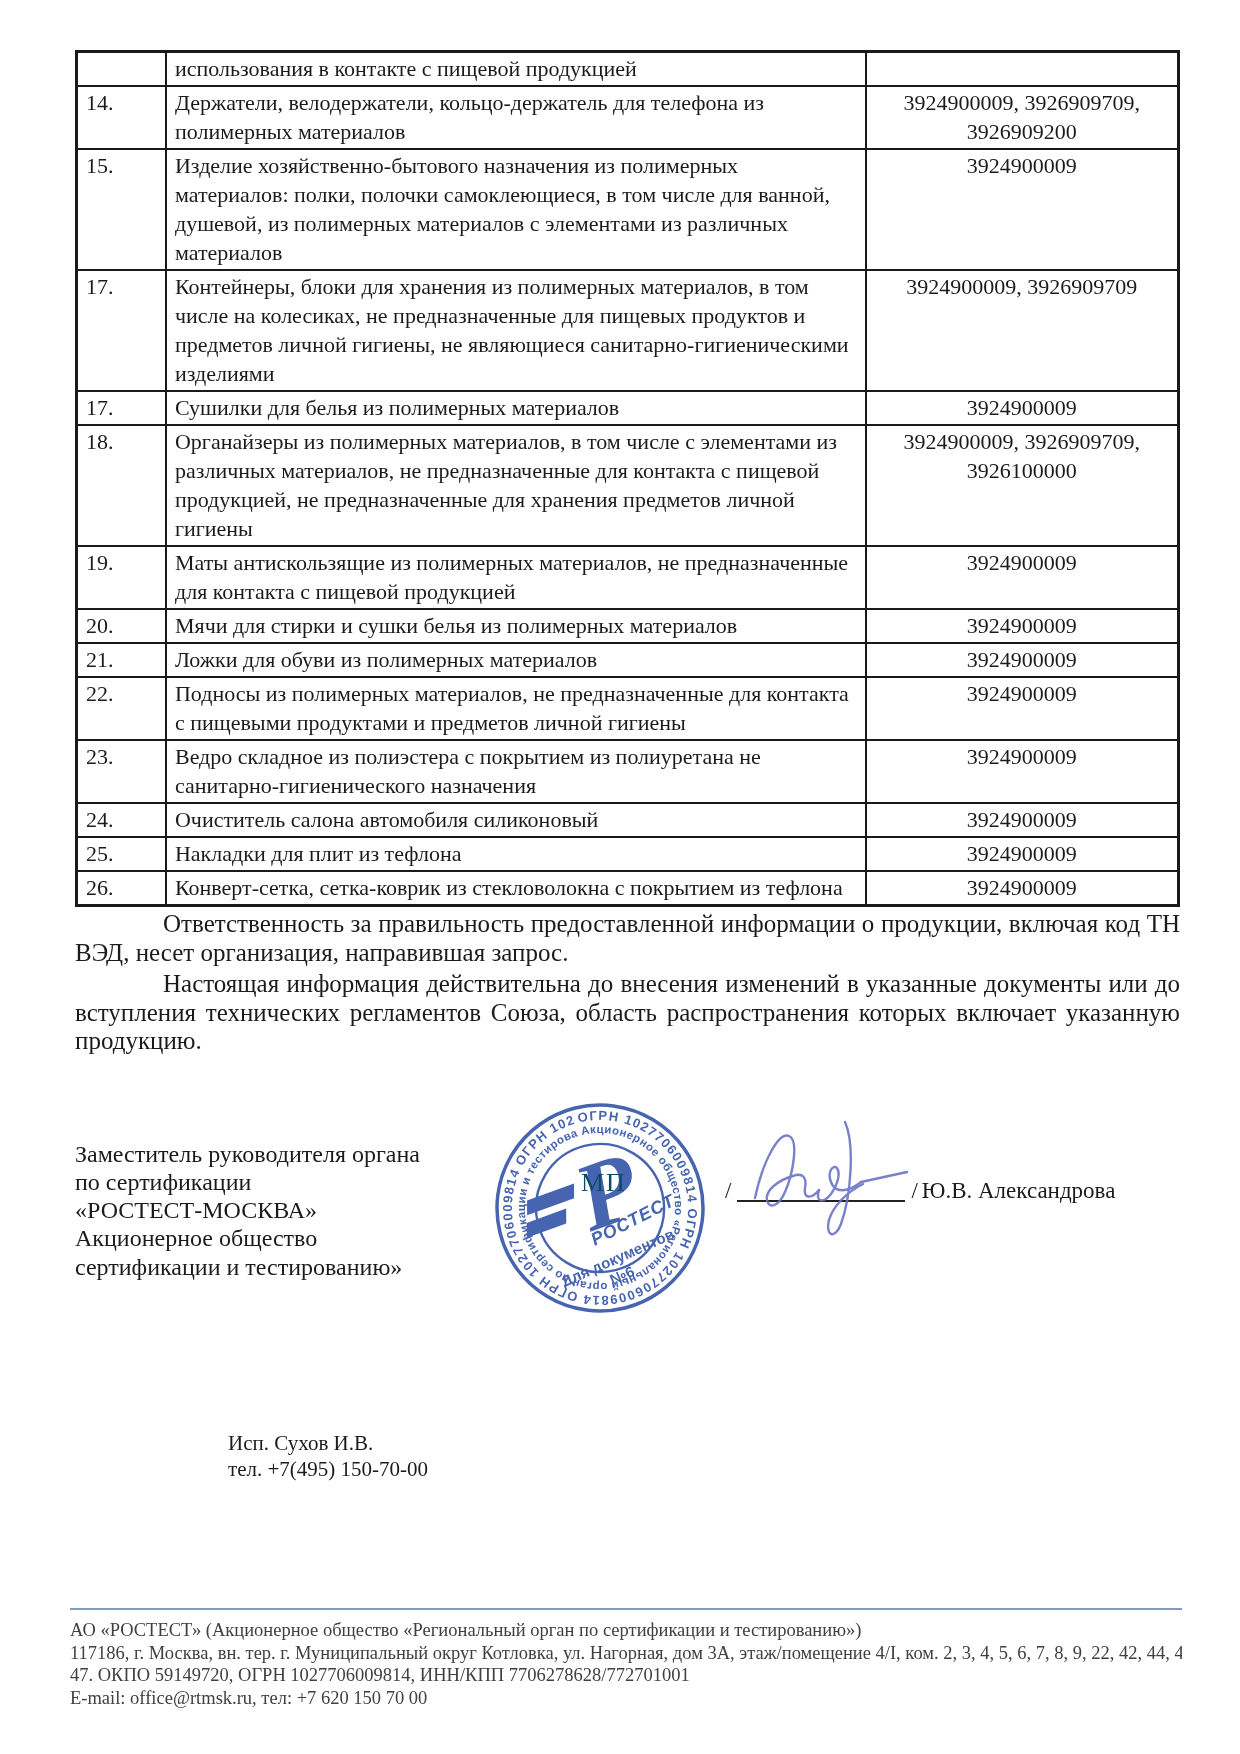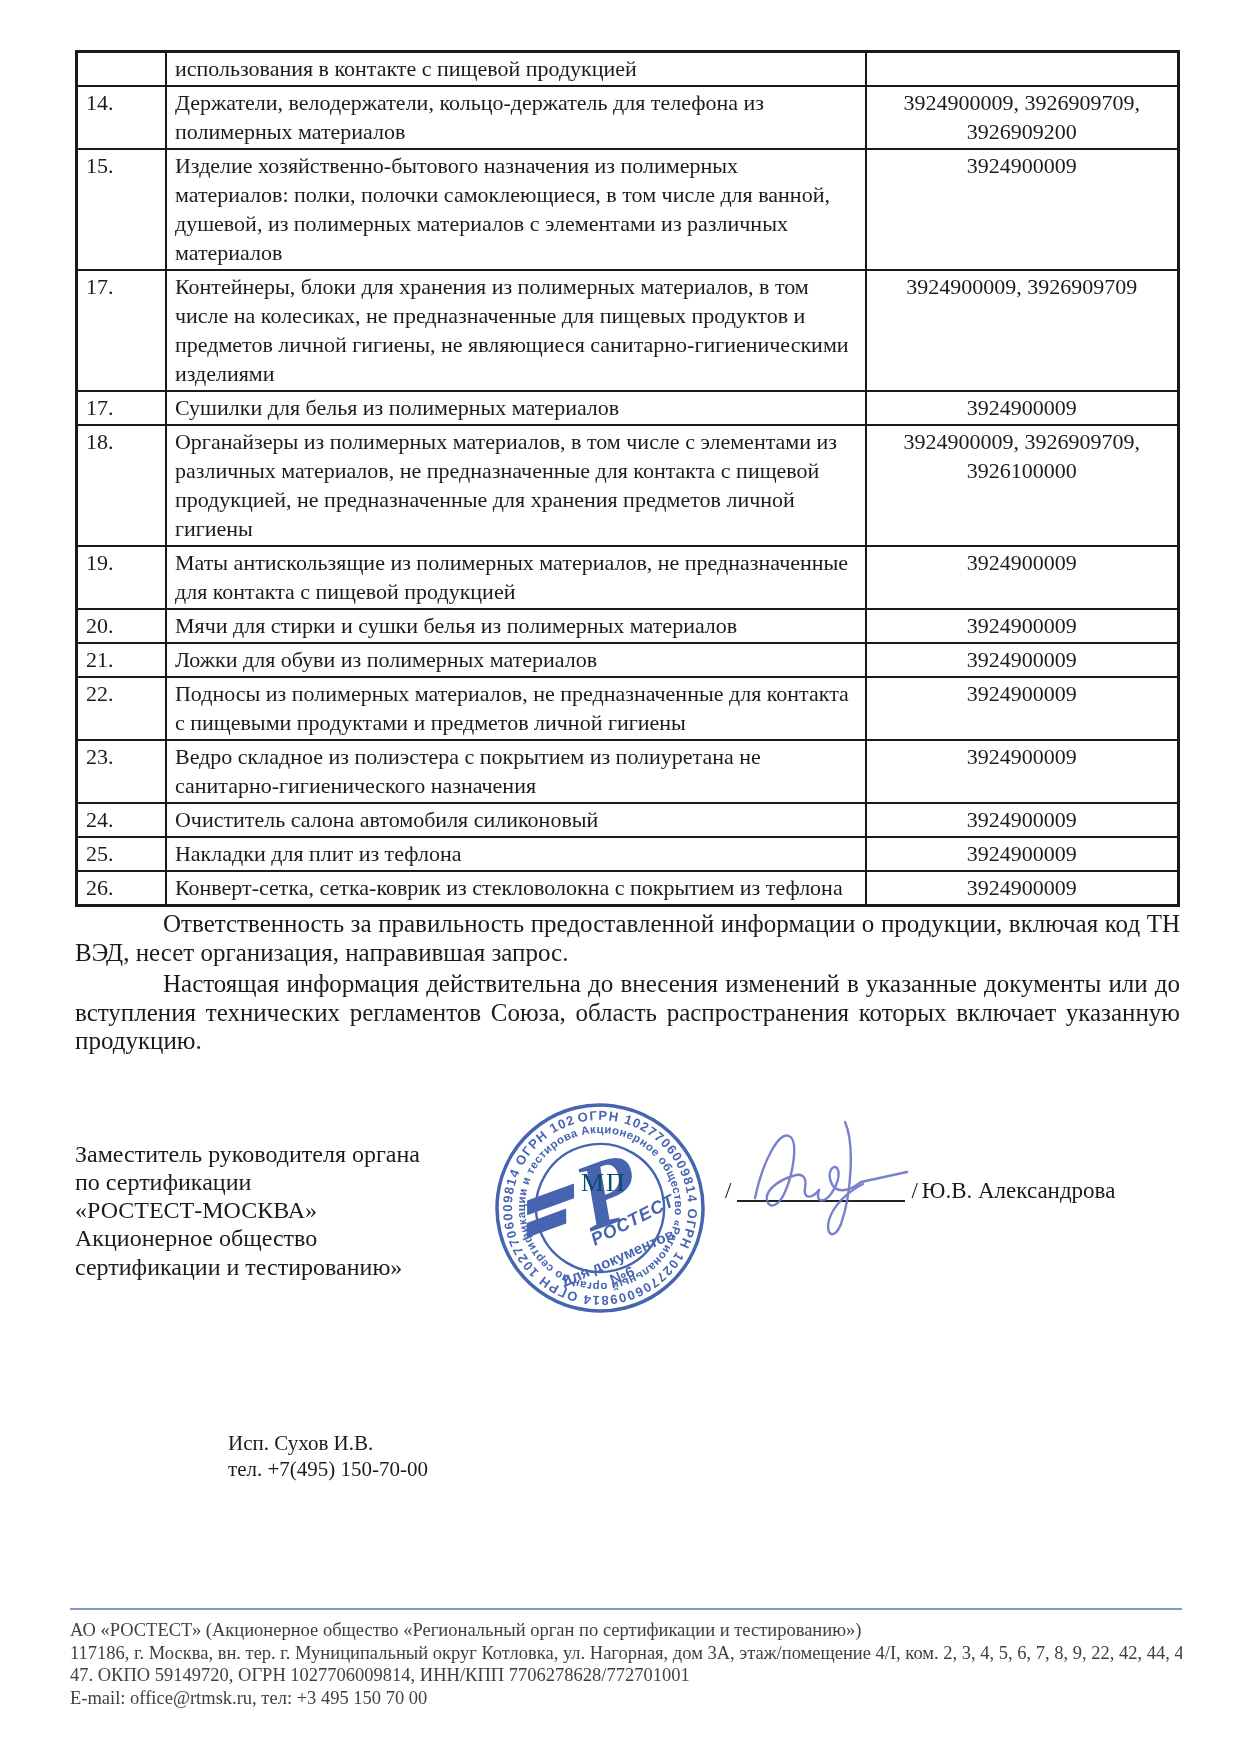--- a/index.html
+++ b/index.html
@@ -215,17 +215,17 @@
   </div>
 
   <div class="footer">
 
       <div class="footer-line">АО «РОСТЕСТ»  (Акционерное общество «Региональный орган по сертификации и тестированию»)</div>
 
       <div class="footer-line">117186, г. Москва, вн. тер. г. Муниципальный округ Котловка, ул. Нагорная, дом 3А, этаж/помещение 4/I, ком. 2, 3, 4, 5, 6, 7, 8, 9, 22, 42, 44, 45, 46,</div>
 
       <div class="footer-line">47. ОКПО 59149720, ОГРН 1027706009814, ИНН/КПП 7706278628/772701001</div>
 
-      <div class="footer-line">E-mail: office@rtmsk.ru,  тел: +3 495 150 70 00</div>
+      <div class="footer-line">E-mail: office@rtmsk.ru,  тел: +7 620 150 70 00</div>
 
   </div>
 
 </div>
 
 </body></html>

